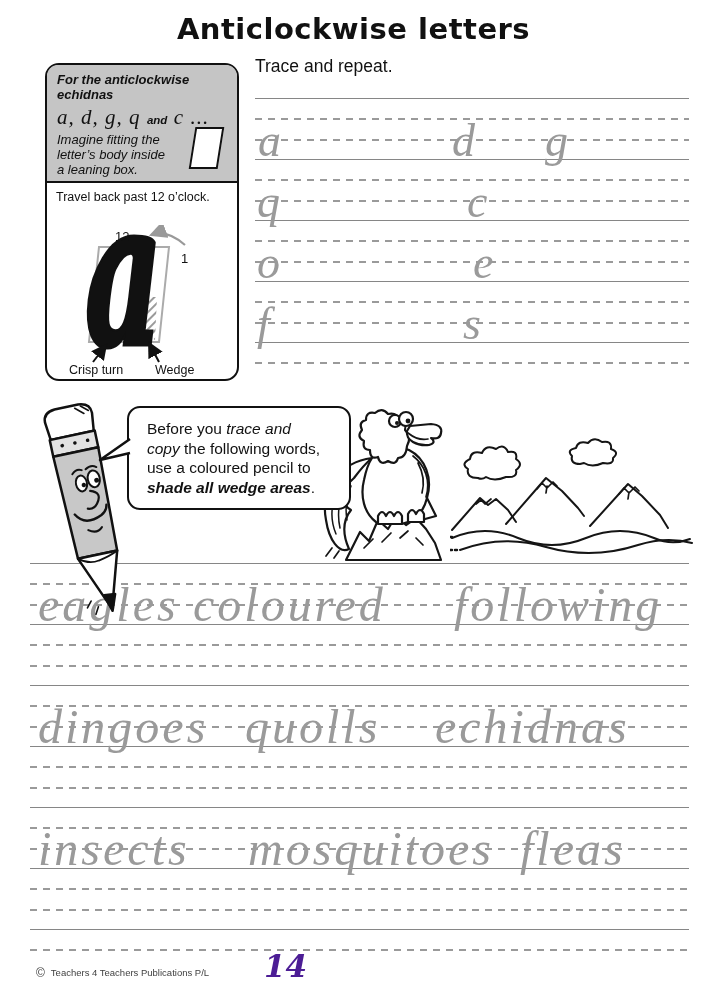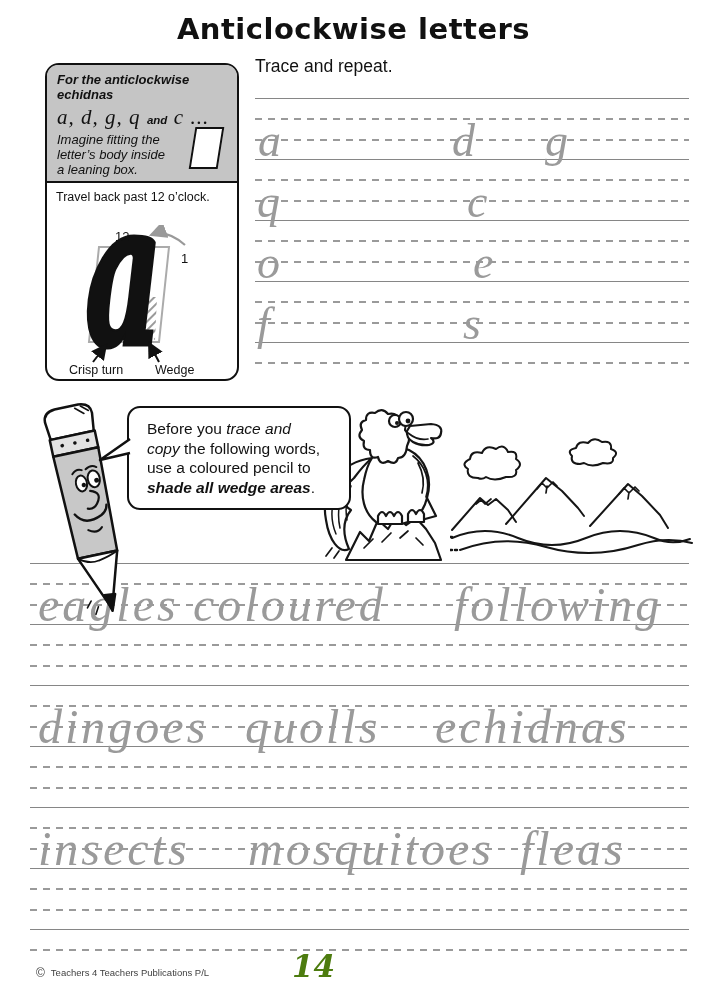--- a/index.html
+++ b/index.html
@@ -50,21 +50,21 @@
   
   .fact{left:398px;top:385px;width:284px;text-align:center;
         font:16px/21px "DejaVu Sans",sans-serif;z-index:2;}
   .eagle{left:312px;top:400px;}
   .mounts{left:450px;top:426px;}
 
   
   .foot-left{left:36px;top:966px;font:9.5px "Liberation Sans",sans-serif;color:#3f3f3f;}
   .csym{font-size:12px;margin-right:6px;vertical-align:-1px;}
   .pageno{left:0;top:948px;width:571px;text-align:center;
-          font:600 italic 31px "DejaVu Serif",serif;color:#4d7c0f;margin-left:28px;}
+          font:600 italic 31px "DejaVu Serif",serif;color:#4c1d95;}
 </style>
 </head>
 <body>
 
 <div class="page">
 
   <div class="abs title">Anticlockwise letters</div>
 
   <div class="abs infobox">
     <div class="gray">

